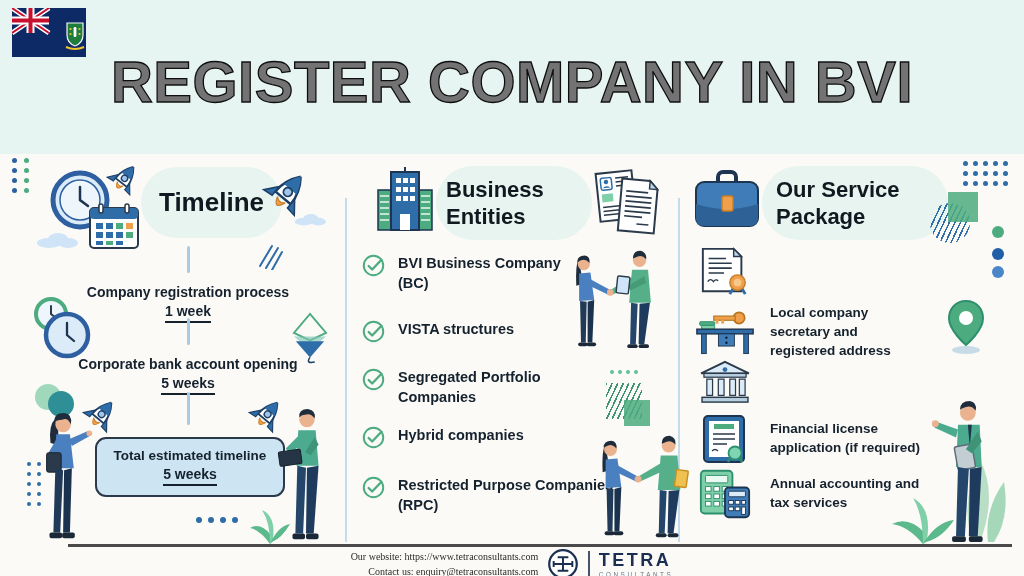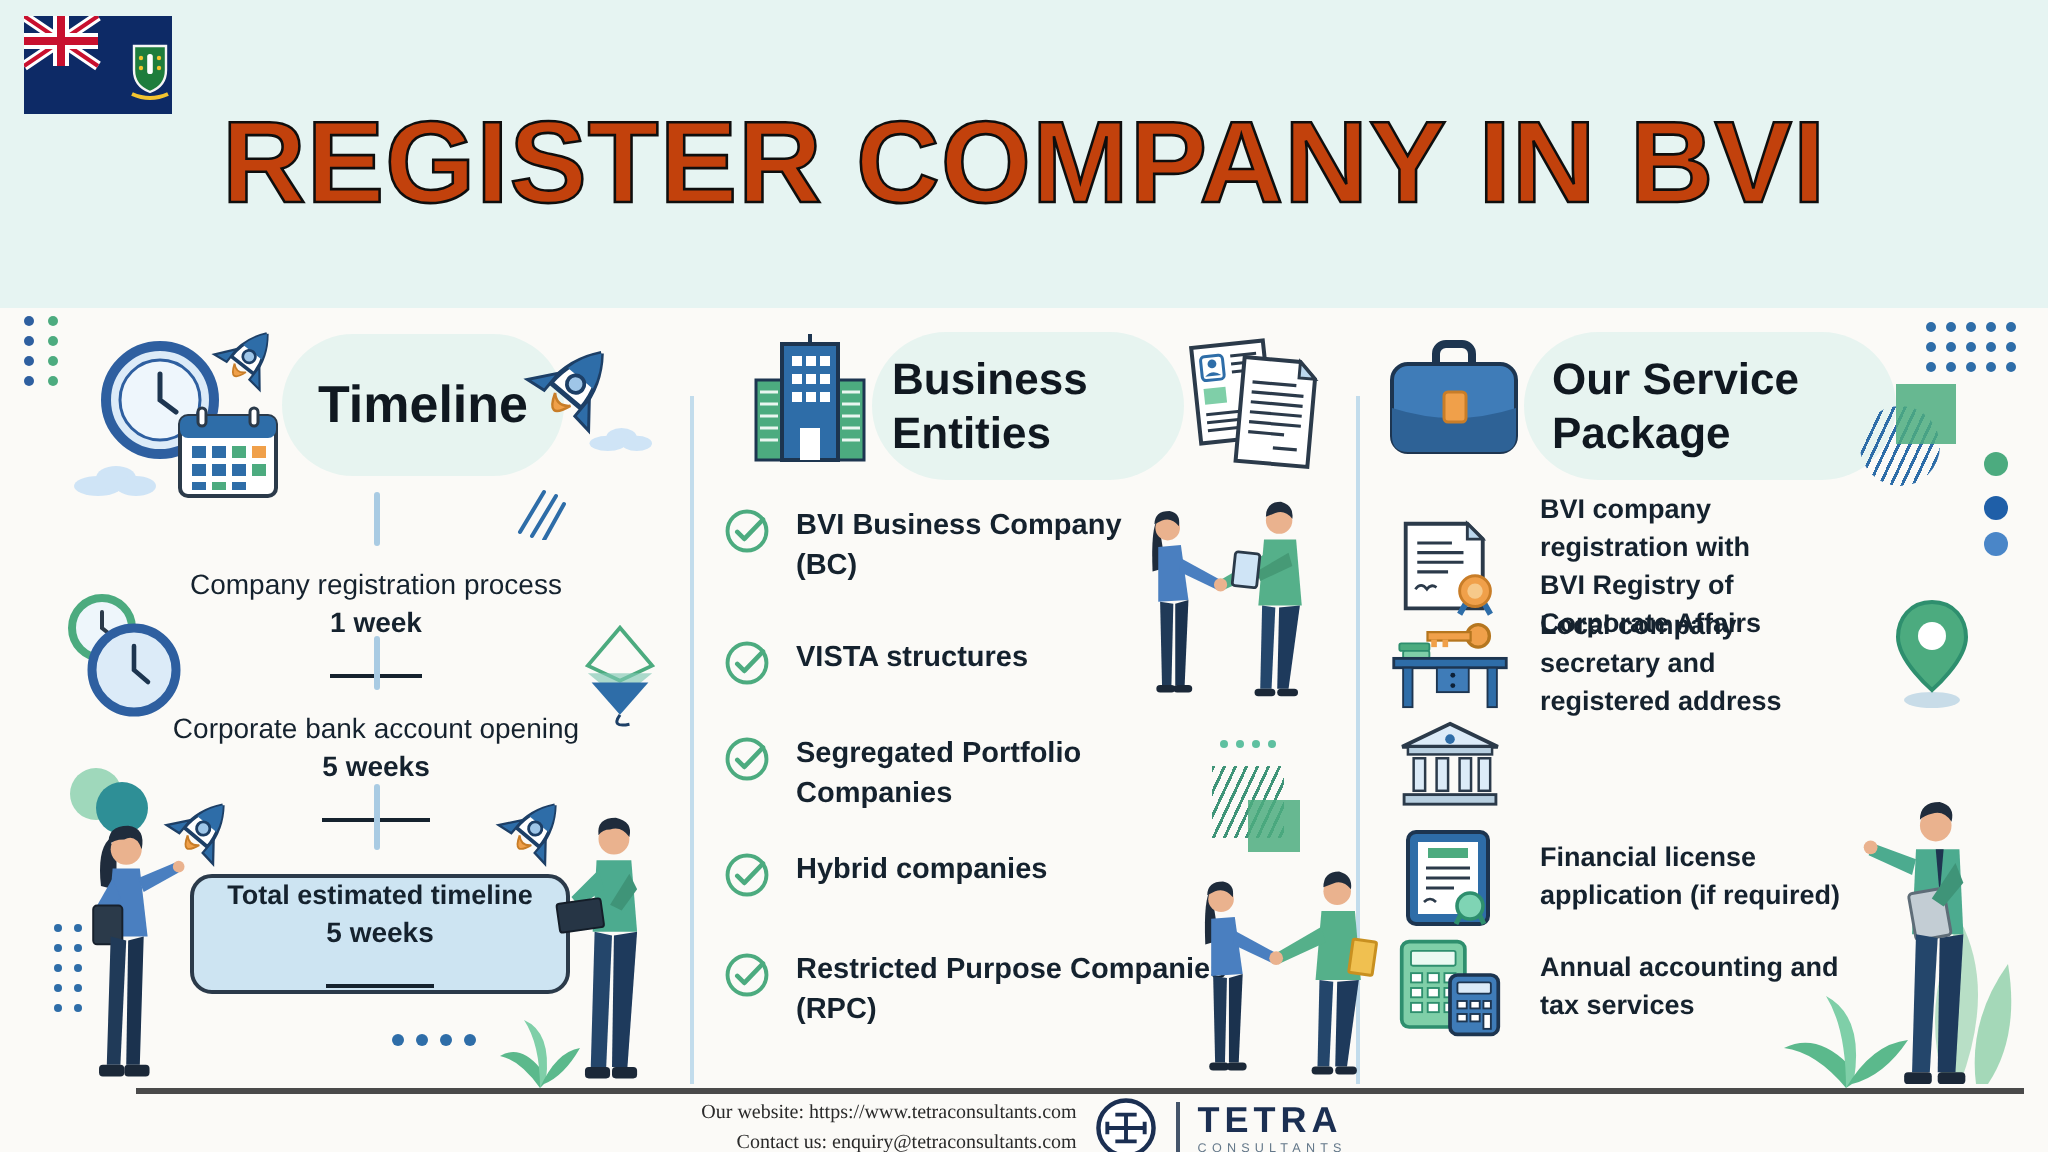--- a/index.html
+++ b/index.html
@@ -1,31 +1,31 @@
 <!DOCTYPE html>
 <html><head>
 <meta charset="utf-8">
 <style>
   html,body{margin:0;padding:0}
   body{width:1024px;height:576px;position:relative;overflow:hidden;
        background:#fbfaf7;font-family:"Liberation Sans",sans-serif;color:#15222e}
   .abs{position:absolute}
   .band{position:absolute;left:0;top:0;width:1024px;height:154px;background:#e6f4f2}
   .title{position:absolute;left:0;top:48px;width:1024px;text-align:center;
-         font-size:58px;font-weight:800;letter-spacing:.5px;color:#c2410c;
+         font-size:58px;font-weight:800;letter-spacing:.5px;color:#737373;
          -webkit-text-stroke:1.3px #0e0e0e}
   .pill{position:absolute;background:#e7f4f0;border-radius:40px;display:flex;
         align-items:center;justify-content:center;text-align:left;
         font-weight:800;color:#101820;line-height:1.25}
   .vline{position:absolute;left:187px;width:3px;background:#a9cbe3;border-radius:2px}
   .divider{position:absolute;top:198px;height:344px;width:2px;background:#c2dcec}
   .step{position:absolute;left:55px;width:266px;text-align:center}
-  .step .lbl{font-size:14px;font-weight:400}
+  .step .lbl{font-size:14px;font-weight:700}
   .dur{display:inline-block;font-size:14px;font-weight:800;
-       border-bottom:2px solid #15222e;margin-top:3px;padding-bottom:18px}
+       border-bottom:2px solid #15222e;margin-top:3px;padding-bottom:2px}
   .total-box{position:absolute;left:95px;top:437px;width:186px;height:56px;
              background:#cde4f2;border:2px solid #2b3a4a;border-radius:11px;
              display:flex;flex-direction:column;align-items:center;justify-content:center}
   .total-box .lbl{font-size:13.5px;font-weight:800}
   .be-item{position:absolute;left:362px;display:flex;gap:13px;width:252px;
            font-size:14.5px;font-weight:700;line-height:1.35}
   .sp-item{position:absolute;left:694px;display:flex;align-items:center;gap:14px;
            font-size:13.5px;font-weight:700;line-height:1.4;width:236px}
   .sp-icon{width:62px;display:flex;justify-content:center;flex:0 0 62px}
   .dots{position:absolute;display:grid}
@@ -448,24 +448,20 @@
     <svg width="52" height="50" viewBox="0 0 54 50">
       <path d="M4 2 h32 l8 8 v36 h-40 Z" fill="#fff" stroke="#2b3a4a" stroke-width="2"></path>
       <path d="M36 2 l8 8 h-8 Z" fill="#bcd8ee" stroke="#2b3a4a" stroke-width="1.5"></path>
       <path d="M10 12 h18 M10 17 h24 M10 22 h24 M10 27 h16" stroke="#2b3a4a" stroke-width="1.6"></path>
       <path d="M9 36 q3 -4 6 0 q2 -3 5 -1" stroke="#2b3a4a" stroke-width="1.4" fill="none"></path>
       <path d="M36 42 l-4 7 M44 42 l4 7" stroke="#2e6da8" stroke-width="3"></path>
       <circle cx="40" cy="37" r="8" fill="#f0a04a" stroke="#c87d28" stroke-width="1.5"></circle>
       <circle cx="40" cy="37" r="4" fill="#f6c98a"></circle>
     </svg>
   </span>
-  <div>
-    <div>BVI company registration with</div>
-    <div>BVI Registry of Corporate Affairs</div>
-  </div>
 </div>
 
 <div class="sp-item" style="top:304px">
   <span class="sp-icon">
     <svg width="60" height="48" viewBox="0 0 64 50">
       <circle cx="47" cy="10" r="6" fill="#f0a04a" stroke="#b5761f" stroke-width="1.8"></circle>
       <rect x="20" y="8" width="23" height="4.5" fill="#f0a04a" stroke="#b5761f" stroke-width="1.2"></rect>
       <rect x="22" y="12" width="3" height="4" fill="#f0a04a"></rect>
         <rect x="28" y="12" width="3" height="4" fill="#f0a04a"></rect>
       <rect x="5" y="14" width="16" height="4" rx="1" fill="#4cab7f" stroke="#2e8f6e"></rect>

